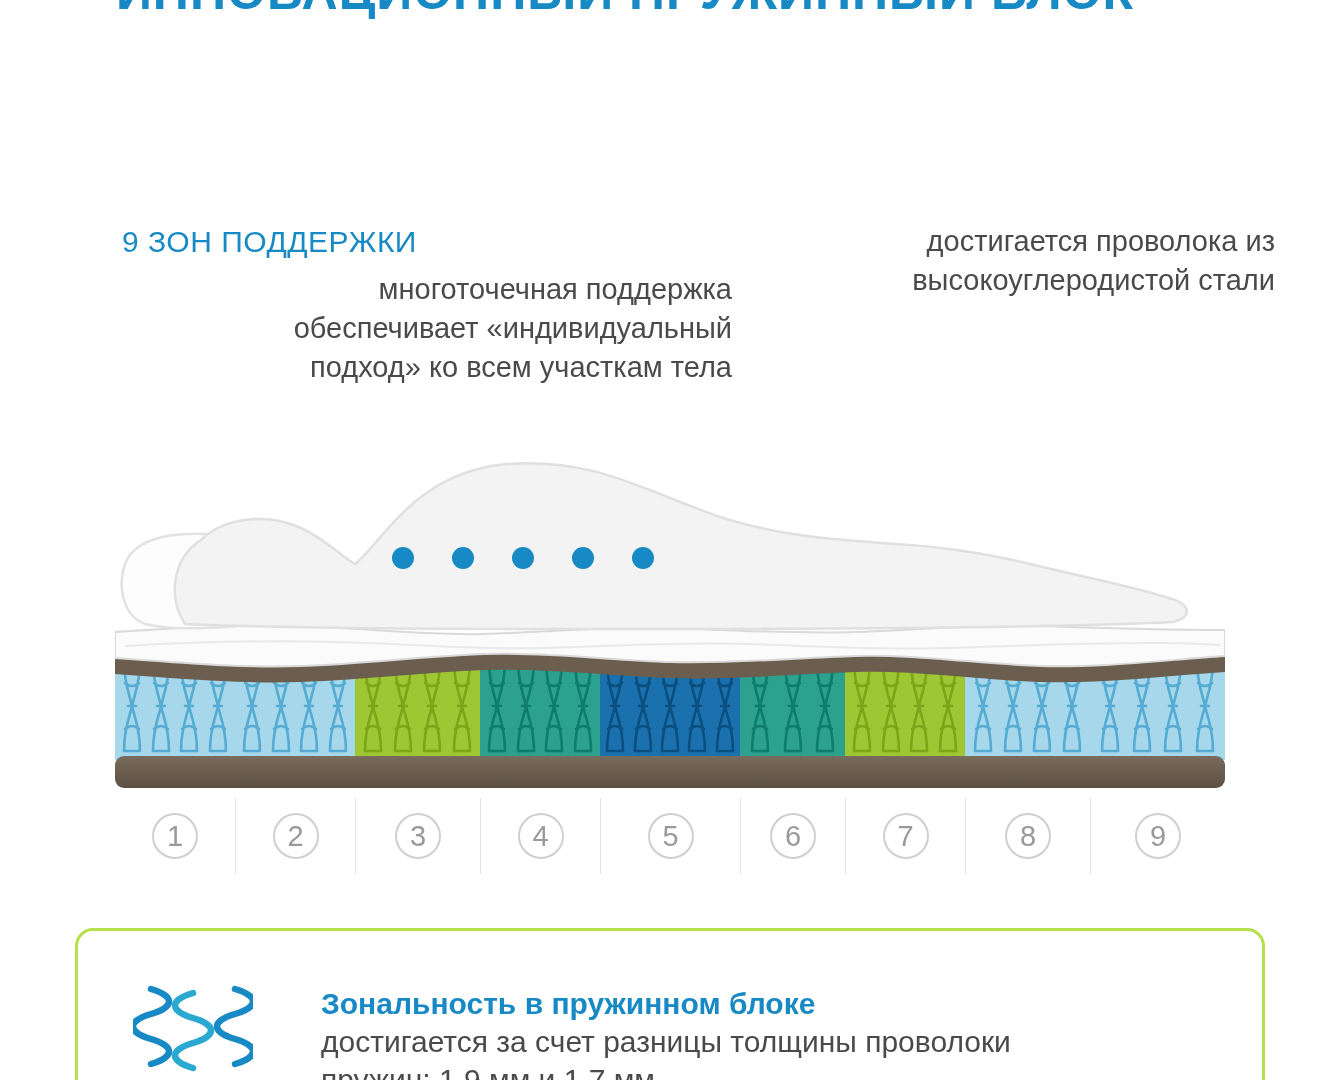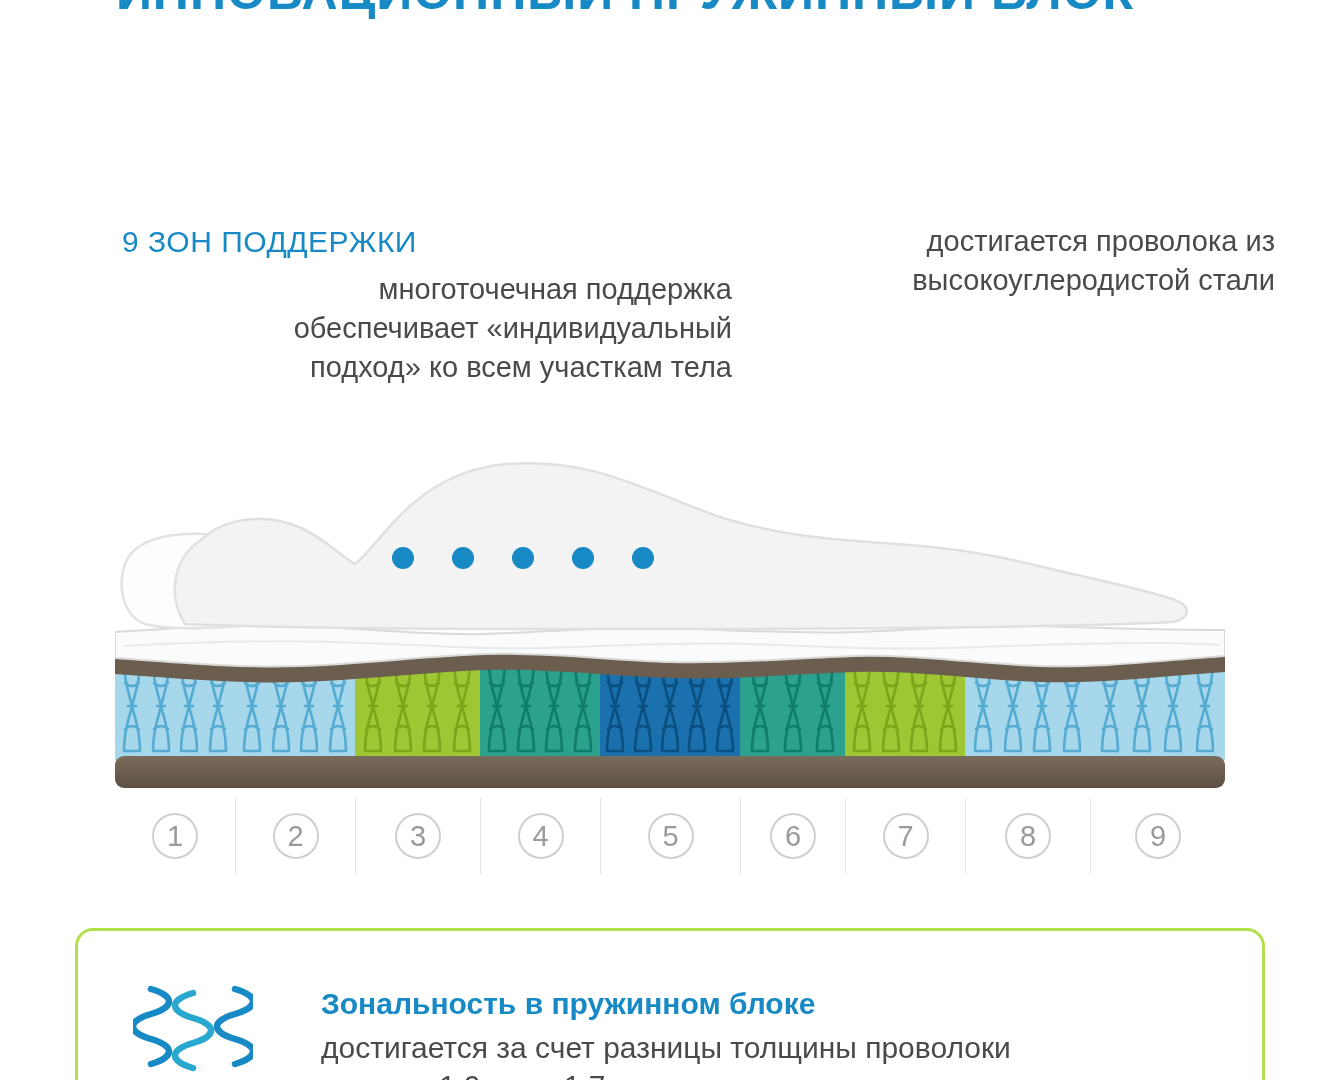--- a/index.html
+++ b/index.html
@@ -42,21 +42,21 @@
   .numbers { position:absolute; top:358px; left:0; width:1110px; height:76px; display:flex; }
   .num-cell { display:flex; align-items:center; justify-content:center; }
   .num-cell.sep { border-left:1px solid #e3e3e3; }
   .num-circle { width:46px; height:46px; border:2px solid #cfcfcf; border-radius:50%;
                 color:#9a9a9a; font-size:29px; display:flex; align-items:center; justify-content:center; }
 
   .footnote { position:absolute; left:75px; top:928px; width:1190px; height:240px;
               border:3px solid #b5e04e; border-radius:18px; background:#ffffff; }
   .footnote-icon { position:absolute; left:55px; top:52px; }
   .footnote-text { position:absolute; left:243px; top:54px; width:900px; }
-  .footnote-text h3 { font-size:30px; font-weight:700; color:#1789c4; line-height:38px; margin-bottom:6px; }
+  .footnote-text h3 { font-size:30px; font-weight:700; color:#1789c4; line-height:38px; }
   .footnote-text p  { font-size:30px; color:#4a4a4a; white-space:pre-line; line-height:38px; }
 </style>
 </head>
 <body>
 
 <div class="page">
 
   <h1 class="title">ИННОВАЦИОННЫЙ ПРУЖИННЫЙ БЛОК</h1>
 
 

